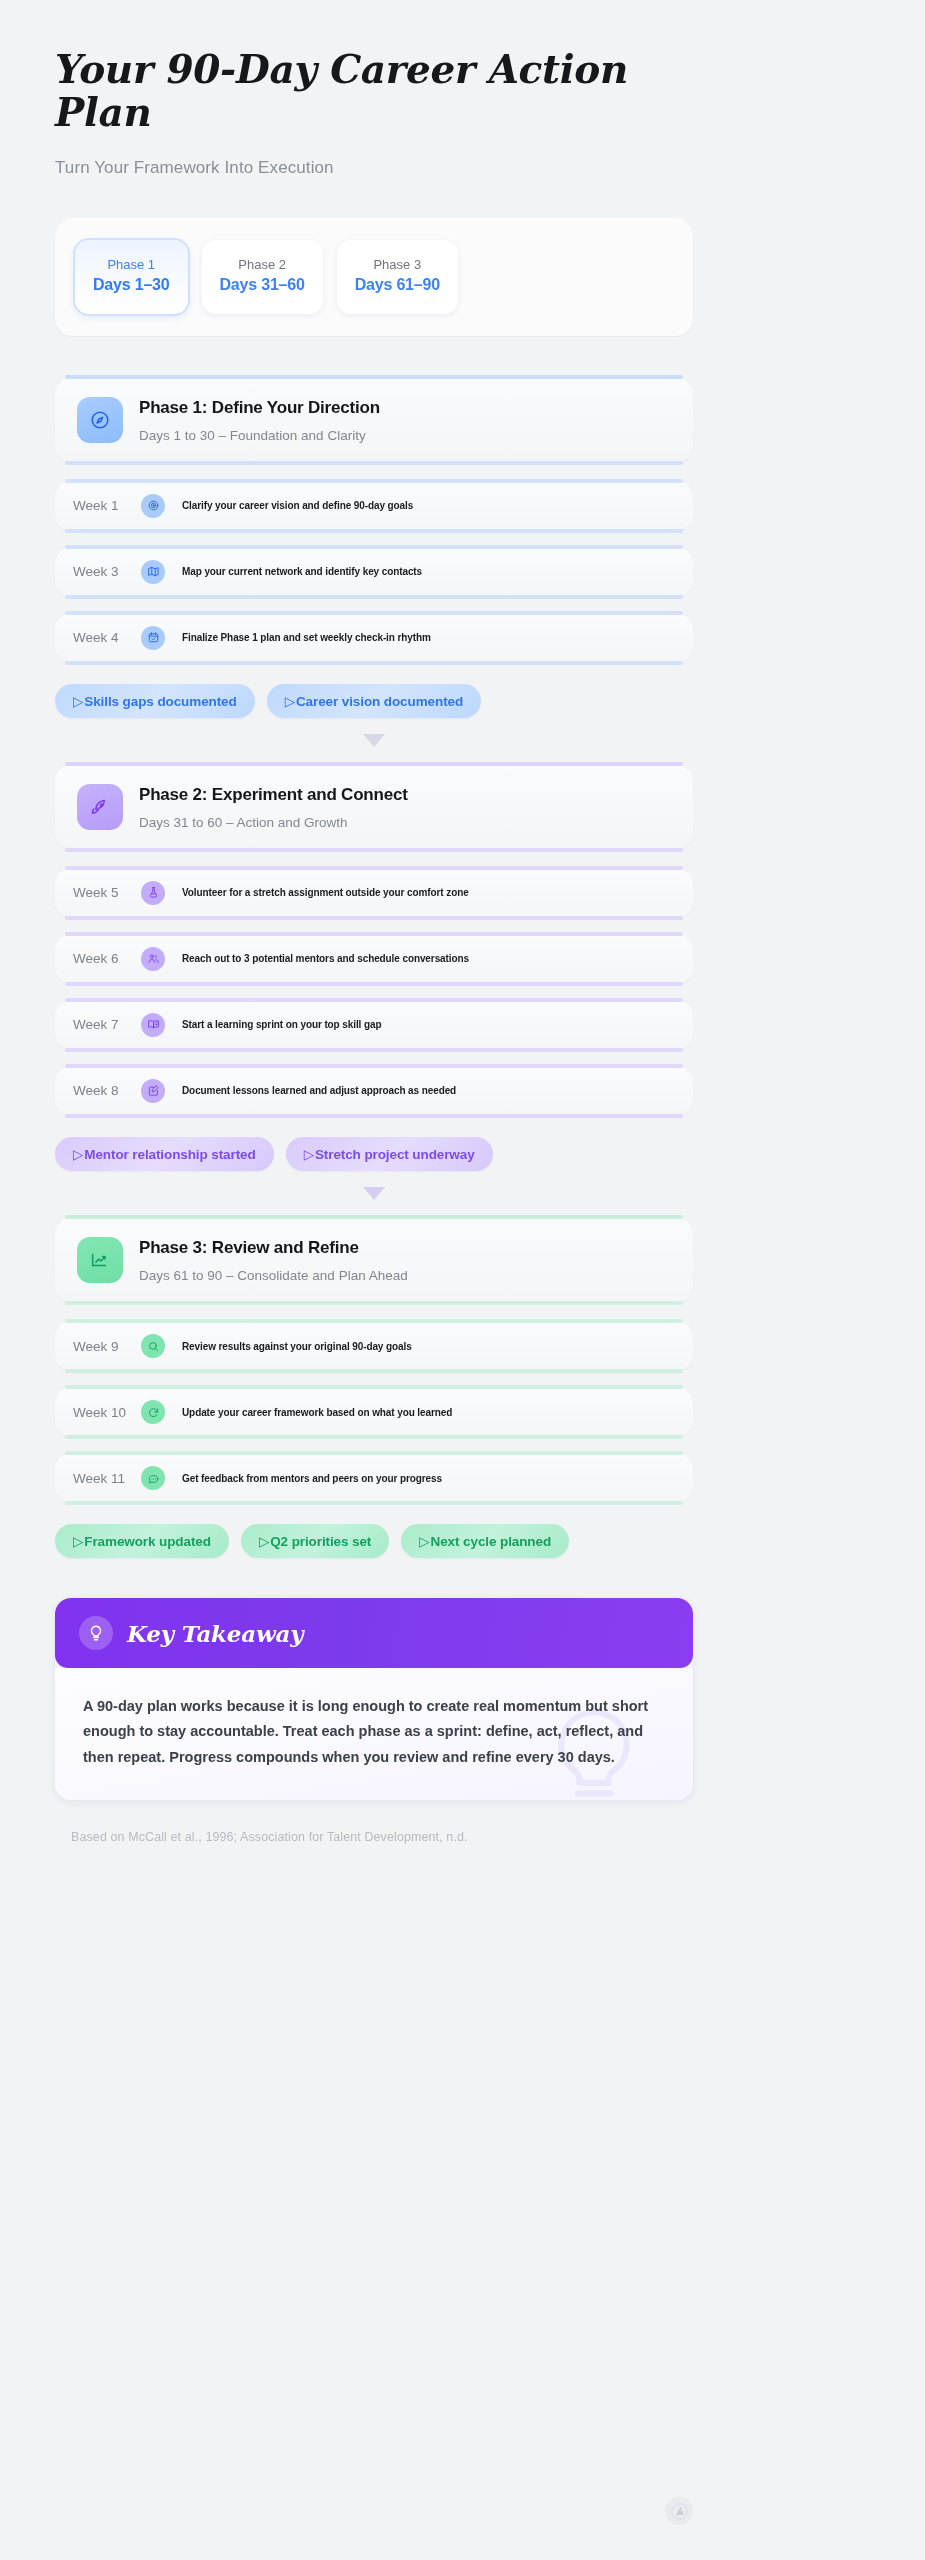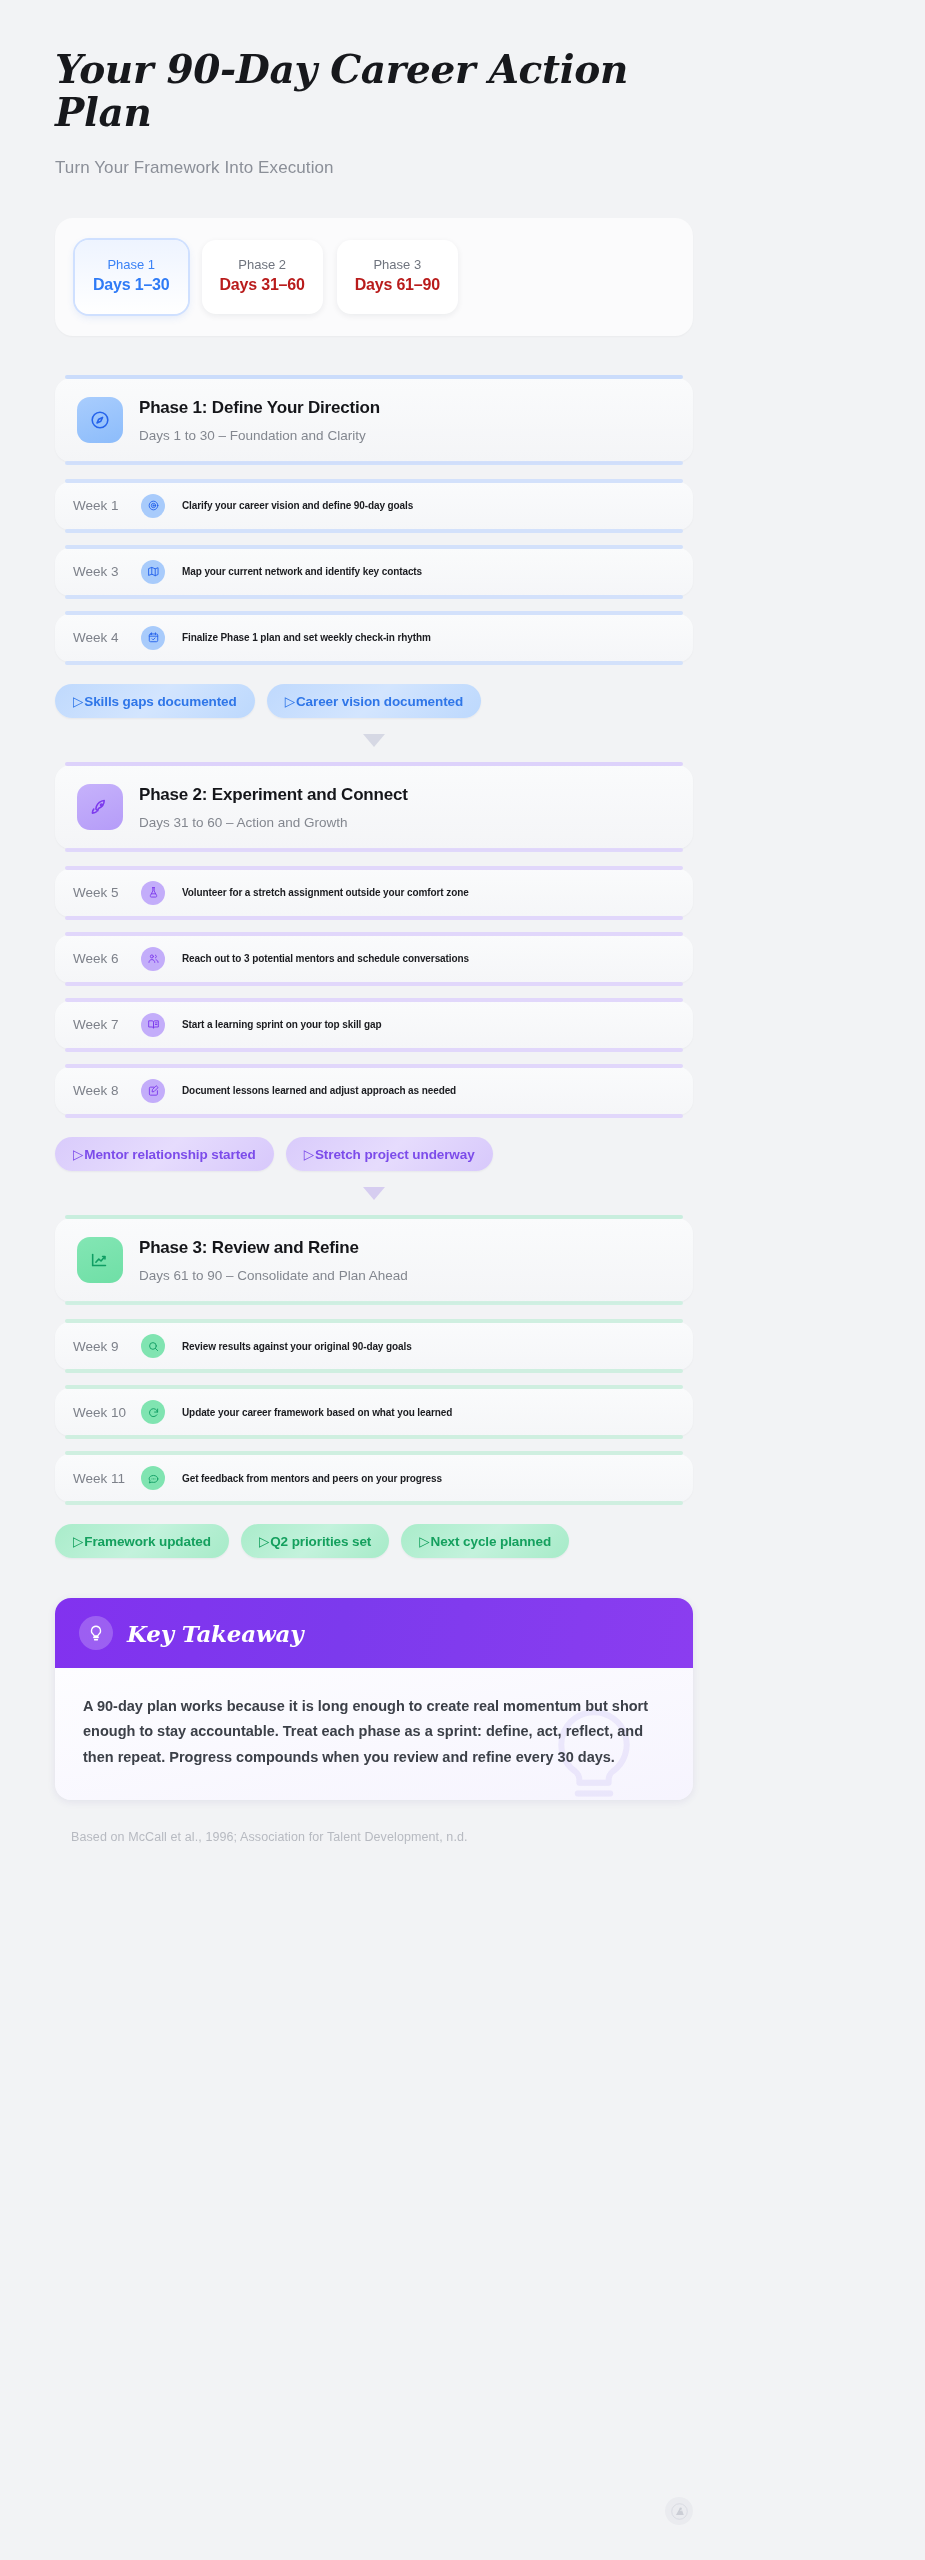--- a/index.html
+++ b/index.html
@@ -70,21 +70,21 @@
     gap: 4px;
   }
   .phase-chip .chip-label {
     font-size: 13px;
     color: #6f747e;
     font-weight: 400;
   }
   .phase-chip .chip-range {
     font-size: 16px;
     font-weight: 700;
-    color: #b91c1c;
+    color: #3b82f6;
     letter-spacing: -0.2px;
   }
   .phase-chip.active {
     background: linear-gradient(180deg,#eef4ff 0%, #ffffff 100%);
     box-shadow: 0 0 0 2px #cfe0ff, 0 3px 8px rgba(60,110,220,0.14);
   }
   .phase-chip.active .chip-label { color: #3b82f6; }
   .phase-chip.active .chip-range { color: #2f7bf6; }
 
   
@@ -243,20 +243,21 @@
     overflow: hidden;
     box-shadow: 0 2px 8px rgba(40,20,120,0.08);
     position: relative;
   }
   .takeaway-head {
     background: linear-gradient(100deg,#8232ef 0%, #7c3aed 45%, #8b3df0 100%);
     padding: 18px 24px;
     display: flex;
     align-items: center;
     gap: 14px;
+    border-radius: 13px;
   }
   .takeaway-head .bulb {
     width: 34px; height: 34px;
     border-radius: 50%;
     background: rgba(255,255,255,0.22);
     display: flex; align-items: center; justify-content: center;
     flex: 0 0 34px;
   }
   .takeaway-head .bulb svg { width: 18px; height: 18px; }
   .takeaway-head h3 {

